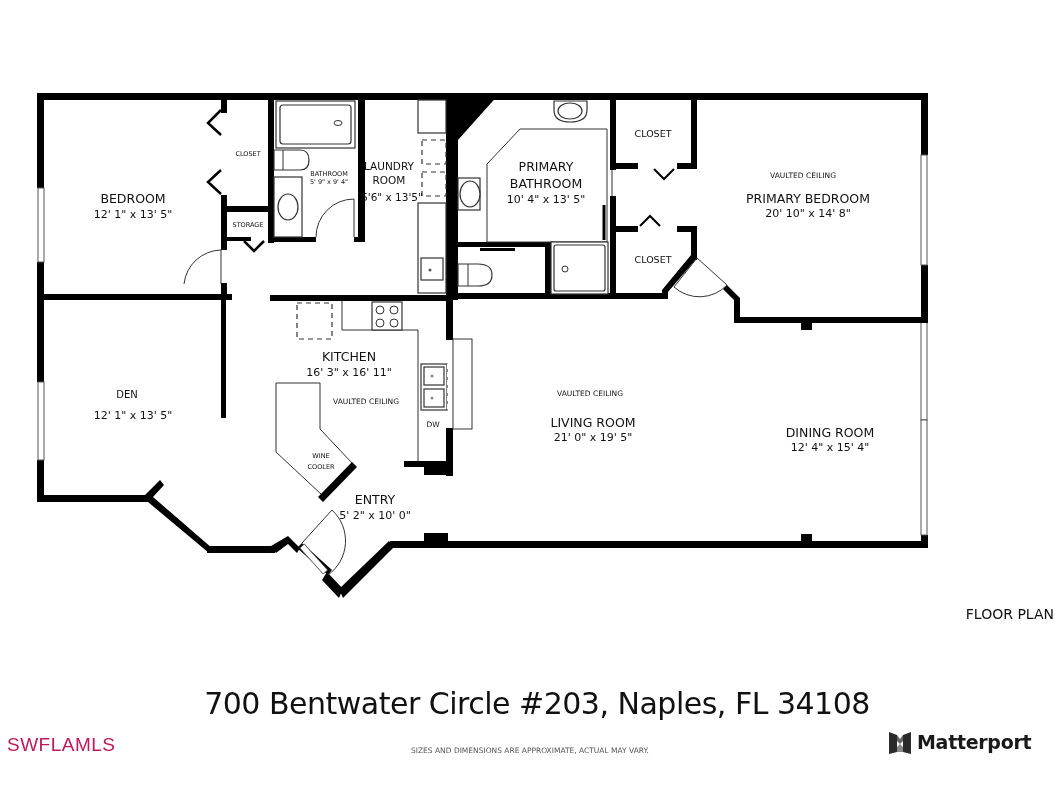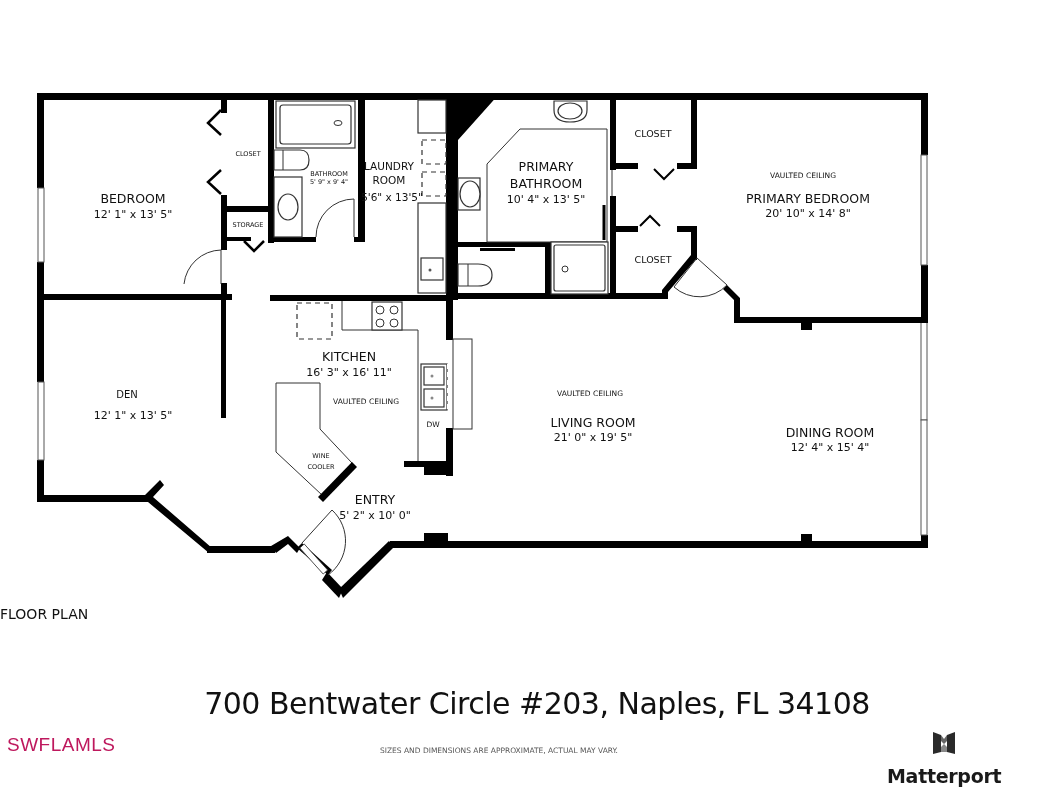--- a/index.html
+++ b/index.html
@@ -8,25 +8,25 @@
     .wall { fill: #000; }
     .thin { stroke: #333; stroke-width: 1; fill: none; }
     .fix { stroke: #333; stroke-width: 1.2; fill: #fff; }
     .dash { stroke: #333; stroke-width: 1.2; fill: none; stroke-dasharray: 5 4; }
     .win { fill: #fff; stroke: #555; stroke-width: 1; }
     .lbl { font-family: "DejaVu Sans", sans-serif; fill: #111; text-anchor: middle; }
     .room-name { font-size: 12.5px; }
     .room-dim { font-size: 11px; }
     .small { font-size: 7.5px; }
     .tiny { font-size: 6.5px; }
-    .footer-title { position: absolute; left: 0; width: 1054px; top: 606px; text-align: left; font-size: 14px; font-family: "DejaVu Sans", sans-serif; color: #111; }
+    .footer-title { position: absolute; left: 0; width: 1054px; top: 606px; text-align: right; font-size: 14px; font-family: "DejaVu Sans", sans-serif; color: #111; }
     .address { position: absolute; left: 0; width: 1074px; top: 686px; text-align: center; font-size: 30px; font-family: "DejaVu Sans", sans-serif; color: #111; letter-spacing: -0.5px; }
-    .disclaimer { position: absolute; left: 380px; width: 300px; top: 746px; text-align: left; font-size: 7.5px; color: #555; font-family: "DejaVu Sans", sans-serif; }
+    .disclaimer { position: absolute; left: 380px; width: 300px; top: 746px; text-align: center; font-size: 7.5px; color: #555; font-family: "DejaVu Sans", sans-serif; }
     .mls { position: absolute; left: 7px; top: 734px; font-size: 19px; color: #be185d; font-family: "Liberation Sans", sans-serif; letter-spacing: 0.5px; }
-    .brand { position: absolute; left: 887px; top: 729px; display: flex; align-items: center; gap: 10px; flex-direction: column; }
+    .brand { position: absolute; left: 887px; top: 729px; display: flex; align-items: center; gap: 4px; }
     .brand-name { font-size: 19px; font-weight: bold; color: #1a1a1a; font-family: "DejaVu Sans", sans-serif; letter-spacing: -0.3px; }
   </style>
 </head>
 <body>
 
 <svg id="plan" viewBox="0 0 1054 620" xmlns="http://www.w3.org/2000/svg">
 
   <g>
 
     <rect class="wall" x="37" y="93" width="891" height="7"></rect>

